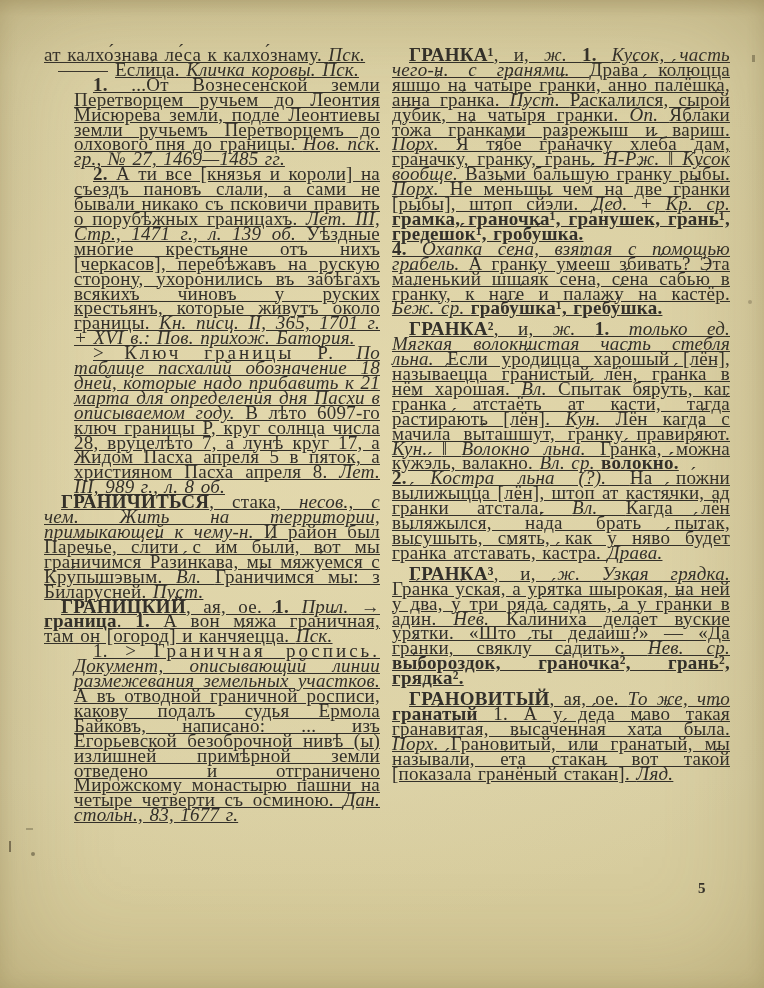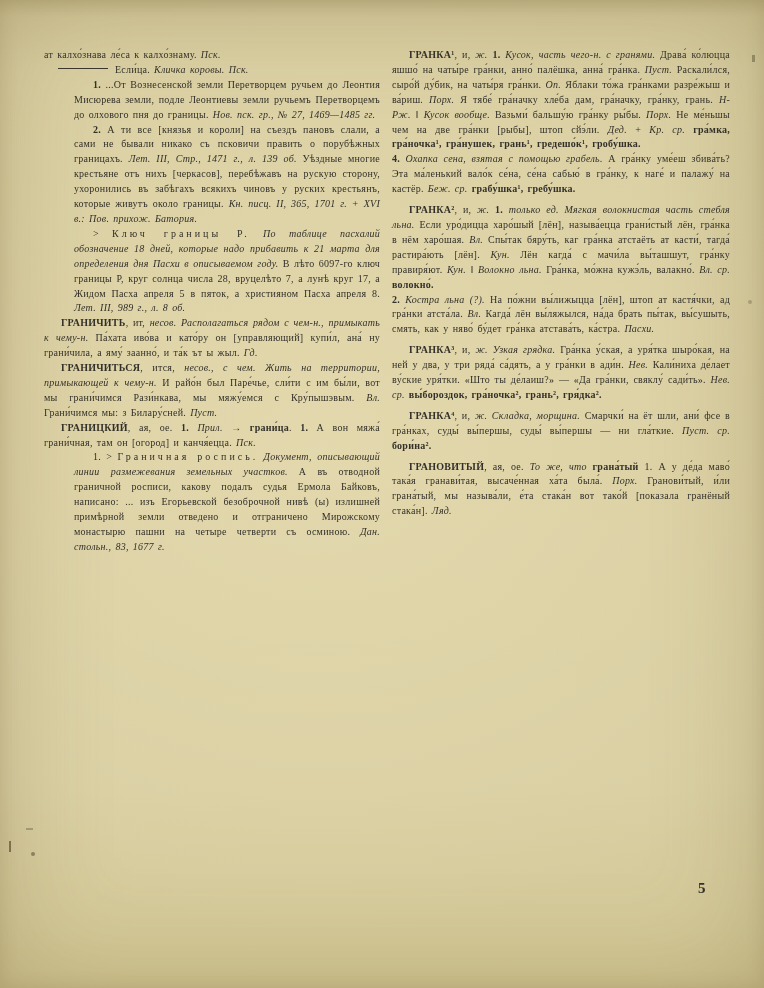--- a/index.html
+++ b/index.html
@@ -14,22 +14,22 @@
     font-family:"Liberation Serif","DejaVu Serif",serif;
     color:#33302a;
   }
   .page::after{
     content:"";position:absolute;inset:0;pointer-events:none;
     box-shadow:inset 0 0 110px rgba(110,92,45,.28), inset 0 0 18px rgba(110,92,45,.18);
   }
   .col{
     position:absolute;top:48px;
     text-align:justify;
-    font-size:10px;line-height:14.9px;
-    letter-spacing:.25px;word-spacing:1.4px;
+    font-size:19px;line-height:14.9px;
+    letter-spacing:.25px;word-spacing:1.4px;text-decoration:underline;
   }
   .col-left{left:44px;width:336px;}
   .col-right{left:392px;width:338px;}
   .col p{margin:0;padding:0;}
   p.cont{text-indent:0;}
   p.entry{text-indent:17px;}
   p.sense{text-indent:0;}
   p.block{margin-left:30px;text-indent:19px;}
   p.dashline{text-indent:14px;}
   p.gap{margin-top:6px;}
@@ -55,32 +55,30 @@
 </head>
 <body>
 
 <div class="page">
   <div class="col col-left">
       <p class="cont"><span>ат калхо́знава ле́са к калхо́знаму. </span><span class="it">Пск.</span></p>
       <p class="dashline"><span class="dash"></span><span>Если́ца. </span><span class="it">Кличка коровы. Пск.</span></p>
       <p class="block"><span class="b">1. </span><span>...От Вознесенской земли Перетворцем ручьем до Леонтия Мисюрева земли, подле Леонтиевы земли ручьемъ Перетворцемъ до олхового пня до границы. </span><span class="it">Нов. пск. гр., № 27, 1469—1485 гг.</span></p>
       <p class="block"><span class="b">2. </span><span>А ти все [князья и короли] на съездъ пановъ слали, а сами не бывали никако съ псковичи править о порубѣжных границахъ. </span><span class="it">Лет. III, Стр., 1471 г., л. 139 об. </span><span>Уѣздные многие крестьяне отъ нихъ [черкасов], перебѣжавъ на рускую сторону, ухоронились въ забѣгахъ всякихъ чиновъ у руских крестьянъ, которые живутъ около границы. </span><span class="it">Кн. писц. II, 365, 1701 г. + XVI в.: Пов. прихож. Батория.</span></p>
       <p class="block"><span>&gt; </span><span class="sp">Ключ границы Р.</span><span> </span><span class="it">По таблице пасхалий обозначение 18 дней, которые надо прибавить к 21 марта для определения дня Пасхи в описываемом году. </span><span>В лѣто 6097-го ключ границы Р, круг солнца числа 28, вруцелѣто 7, а лунѣ круг 17, а Жидом Пасха апреля 5 в пяток, а християном Пасха апреля 8. </span><span class="it">Лет. III, 989 г., л. 8 об.</span></p>
-      <p class="entry"><span class="b">ГРАНИЧИТЬ</span><span>, ит, </span><span class="it">несов. Располагаться рядом с чем-н., примыкать к чему-н. </span><span>Па́хата иво́ва и като́ру он [управляющий] купи́л, ана́ ну грани́чила, а яму́ заанно́, и та́к ът ы жыл. </span><span class="it">Гд.</span></p>
-      <p class="entry"><span class="b">ГРАНИЧИТЬСЯ</span><span>, ится, </span><span class="it">несов., с чем. Жить на территории, примыкающей к чему-н. </span><span>И райо́н был Паре́чье, сли́ти с им бы́ли, вот мы грани́чимся Рази́нкава, мы мяжу́емся с Кру́пышэвым. </span><span class="it">Вл. </span><span>Грани́чимся мы: з Билару́сней. </span><span class="it">Пуст.</span></p>
+      <p class="entry"><span class="b">ГРАНИЧИТЬСЯ</span><span>, стака, </span><span class="it">несов., с чем. Жить на территории, примыкающей к чему-н. </span><span>И райо́н был Паре́чье, сли́ти с им бы́ли, вот мы грани́чимся Рази́нкава, мы мяжу́емся с Кру́пышэвым. </span><span class="it">Вл. </span><span>Грани́чимся мы: з Билару́сней. </span><span class="it">Пуст.</span></p>
       <p class="entry"><span class="b">ГРАНИЦКИЙ</span><span>, ая, ое. </span><span class="b">1. </span><span class="it">Прил.</span><span> → </span><span class="b">грани́ца</span><span>. </span><span class="b">1. </span><span>А вон мяжа́ грани́чная, там он [огород] и канчя́ецца. </span><span class="it">Пск.</span></p>
       <p class="block"><span>1. &gt; </span><span class="sp">Граничная роспись.</span><span> </span><span class="it">Документ, описывающий линии размежевания земельных участков. </span><span>А въ отводной граничной росписи, какову подалъ судья Ермола Байковъ, написано: ... изъ Егорьевской безоброчной нивѣ (ы) излишней примѣрной земли отведено и отграничено Мирожскому монастырю пашни на четыре четверти съ осминою. </span><span class="it">Дан. стольн., 83, 1677 г.</span></p>
     </div>
   <div class="col col-right">
       <p class="entry"><span class="b">ГРАНКА¹</span><span>, и, </span><span class="it">ж. </span><span class="b">1. </span><span class="it">Кусок, часть чего-н. с гранями. </span><span>Драва́ ко́люцца яшшо́ на чаты́ре гра́нки, анно́ палёшка, анна́ гра́нка. </span><span class="it">Пуст. </span><span>Раскали́лся, сыро́й ду́бик, на чаты́ря гра́нки. </span><span class="it">Оп. </span><span>Яблаки то́жа гра́нками разре́жыш и ва́риш. </span><span class="it">Порх. </span><span>Я тябе́ гра́начку хле́ба дам, гра́начку, гра́нку, грань. </span><span class="it">Н-Рж. </span><span>‖ </span><span class="it">Кусок вообще. </span><span>Вазьми́ бальшу́ю гра́нку ры́бы. </span><span class="it">Порх. </span><span>Не ме́ньшы чем на две гра́нки [рыбы], штоп сйэ́ли. </span><span class="it">Дед. </span><span>+ </span><span class="it">Кр. ср. </span><span class="b">гра́мка, гра́ночка¹, гра́нушек, грань¹, гредешо́к¹, гробу́шка.</span></p>
-      <p class="sense"><span class="b">4. </span><span class="it">Охапка сена, взятая с помощью грабель. </span><span>А гра́нку уме́еш збива́ть? Эта ма́ленький вало́к се́на, се́на сабью́ в гра́нку, к наге́ и палажу́ на кастёр. </span><span class="it">Беж. ср. </span><span class="b">грабу́шка¹, гребу́шка.</span></p>
+      <p class="sense"><span class="b">4. </span><span class="it">Охапка сена, взятая с помощью грабель. </span><span>А гра́нку уме́еш збива́ть? Эта ма́ленький шшая́к се́на, се́на сабью́ в гра́нку, к наге́ и палажу́ на кастёр. </span><span class="it">Беж. ср. </span><span class="b">грабу́шка¹, гребу́шка.</span></p>
       <p class="entry gap"><span class="b">ГРАНКА²</span><span>, и, </span><span class="it">ж. </span><span class="b">1. </span><span class="it">только ед. Мягкая волокнистая часть стебля льна. </span><span>Если уро́дицца харо́шый [лён], называ́ецца грани́стый лён, гра́нка в нём харо́шая. </span><span class="it">Вл. </span><span>Спы́так бяру́ть, каг гра́нка атстаёть ат касти́, тагда́ растира́ють [лён]. </span><span class="it">Кун. </span><span>Лён кагда́ с мачи́ла вы́ташшут, гра́нку правиря́ют. </span><span class="it">Кун. </span><span>‖ </span><span class="it">Волокно льна. </span><span>Гра́нка, мо́жна кужэ́ль, валакно́. </span><span class="it">Вл. ср. </span><span class="b">волокно́.</span></p>
-      <p class="sense"><span class="b">2. </span><span class="it">Костра льна (?). </span><span>На по́жни вы́лижыцца [лён], штоп ат кастя́чки, ад гра́нки атста́ла. </span><span class="it">Вл. </span><span>Кагда́ лён вы́ляжылся, на́да брать пы́так, вы́сушыть, смять, как у няво́ бу́дет гра́нка атстава́ть, ка́стра. </span><span class="it">Пасхи.</span></p>
+      <p class="sense"><span class="b">2. </span><span class="it">Костра льна (?). </span><span>На по́жни вы́лижыцца [лён], штоп ат кастя́чки, ад гра́нки атста́ла. </span><span class="it">Вл. </span><span>Кагда́ лён вы́ляжылся, на́да брать пы́так, вы́сушыть, смять, как у няво́ бу́дет гра́нка атстава́ть, ка́стра. </span><span class="it">Драва.</span></p>
       <p class="entry gap"><span class="b">ГРАНКА³</span><span>, и, </span><span class="it">ж. </span><span class="it">Узкая грядка. </span><span>Гра́нка у́ская, а уря́тка шыро́кая, на ней у два, у три ряда́ са́дять, а у гра́нки в ади́н. </span><span class="it">Нев. </span><span>Кали́ниха де́лает ву́ские уря́тки. «Што ты де́лаиш?» — «Да гра́нки, свяклу́ сади́ть». </span><span class="it">Нев. ср. </span><span class="b">вы́бороздок, гра́ночка², грань², гря́дка².</span></p>
-      <p class="entry gap"><span class="b">ГРАНКА⁴</span><span>, и, </span><span class="it">ж. </span><span class="it">Складка, морщина. </span><span>Смарчки́ на ёт шли, ани́ фсе в гра́нках, суды́ вы́першы, суды́ вы́першы — ни гла́ткие. </span><span class="it">Пуст. ср. </span><span class="b">бори́на².</span></p>
       <p class="entry gap"><span class="b">ГРАНОВИТЫЙ</span><span>, ая, ое. </span><span class="it">То же, что </span><span class="b">грана́тый</span><span> 1. А у де́да маво́ така́я гранави́тая, высаче́нная ха́та была́. </span><span class="it">Порх. </span><span>Гранови́тый, и́ли грана́тый, мы называ́ли, е́та стака́н вот тако́й [показала гранёный стака́н]. </span><span class="it">Ляд.</span></p>
     </div>
   <div class="pageno">5</div>
   <div class="artifact a1"></div>
   <div class="artifact a2"></div>
   <div class="artifact a3"></div>
   <div class="artifact a4"></div>
   <div class="artifact a5"></div>
 </div>
 

